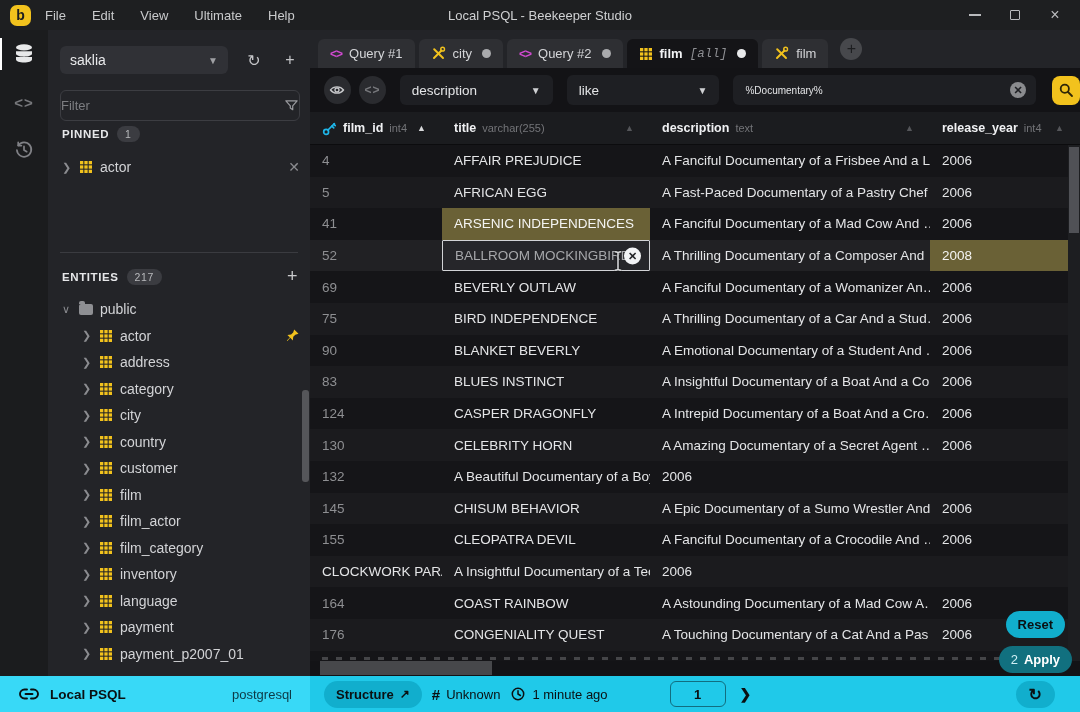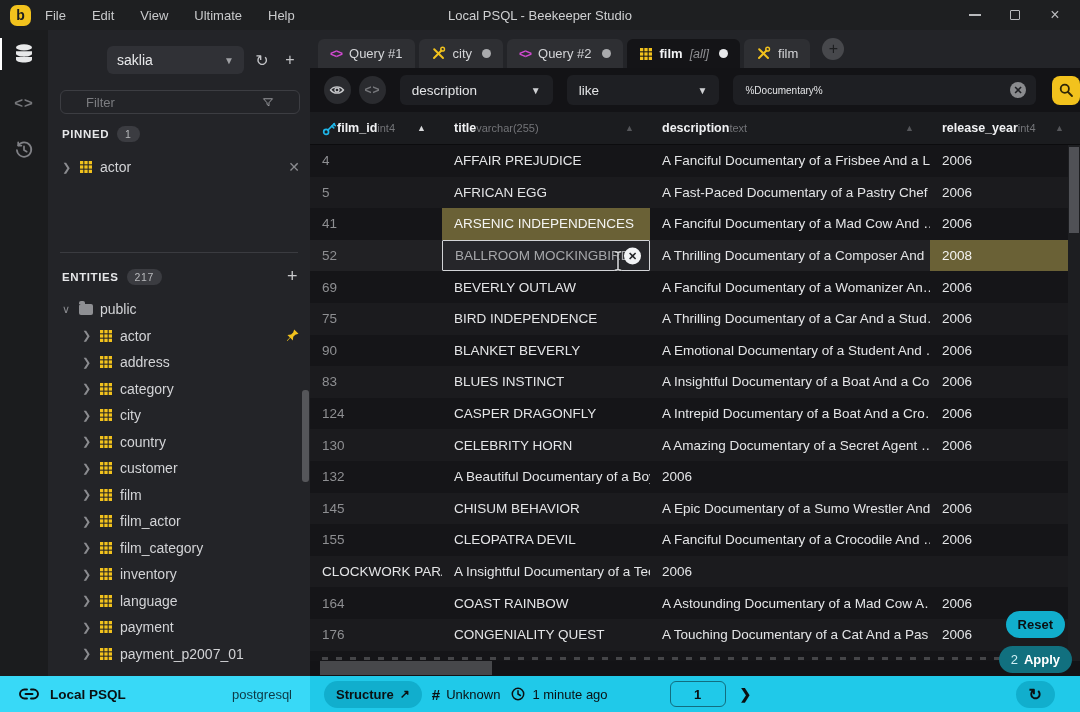--- a/index.html
+++ b/index.html
@@ -25,27 +25,27 @@
 
   
   .rail { position:absolute; left:0; top:30px; width:48px; height:646px; background:#1b1c1e; }
   .rail-item { position:relative; height:48px; display:flex; align-items:center; justify-content:center; }
   .rail-item.active::before { content:""; position:absolute; left:0; top:8px; bottom:8px; width:2px; background:#ffffff; }
   .icn-angle { color:#77787c; font-size:15px; font-weight:bold; letter-spacing:1px; }
 
   
   .sidebar { position:absolute; left:48px; top:30px; width:262px; height:646px;
              background:#232428; color:#d6d7d9; overflow:hidden; }
-  .db-row { position:absolute; left:12px; right:10px; top:16px; height:28px; display:flex; align-items:center; gap:8px;margin-left:47px; }
+  .db-row { position:absolute; left:12px; right:10px; top:16px; height:28px; display:flex; align-items:center; gap:16px; }
   .db-select { flex:1; height:28px; background:#303136; border-radius:6px; display:flex;
                align-items:center; padding:0 10px; font-size:14px; color:#e8e9eb; }
   .db-select .caret { margin-left:auto; color:#9fa0a4; font-size:10px; }
   .side-btn { color:#c3c4c7; font-size:16px; width:20px; text-align:center; }
-  .filter-row { position:absolute; left:12px; right:10px; top:60px; height:24px;
-                border:1px solid #3c3d42; border-radius:6px; display:flex; align-items:center; padding:0 25px; }
+  .filter-row { position:absolute; left:12px; right:10px; top:60px; height:31px;
+                border:1px solid #3c3d42; border-radius:6px; display:flex; align-items:center; padding:0 0; }
   .filter-row input { flex:1; background:transparent; border:0; outline:0; color:#d6d7d9; font-size:13px;
                       font-family:"Liberation Sans",sans-serif; }
   .filter-row input::placeholder { color:#7c7d81; }
   .sec-hdr { position:absolute; left:14px; right:12px; display:flex; align-items:center; gap:8px;
              font-size:11.5px; font-weight:bold; letter-spacing:.6px; color:#e6e7e9; }
   .badge { background:#3b3c41; color:#b9babd; border-radius:9px; padding:2px 8px;
            font-size:10.5px; font-weight:normal; }
   .hdr-plus { margin-left:auto; color:#c9cacd; font-size:18px; font-weight:normal; }
   .pin-item, .tree-item { display:flex; align-items:center; gap:7px; font-size:14px; color:#d2d3d6; height:26.5px; }
   .pin-item { position:absolute; left:14px; right:10px; top:124px; }
@@ -63,21 +63,21 @@
   
   .main { position:absolute; left:310px; top:30px; width:770px; height:646px; background:#131316; }
 
   
   .tabstrip { position:absolute; left:0; top:0; width:770px; height:38px; background:#232428;
               display:flex; align-items:flex-end; padding-left:8px; gap:4px; }
   .tab { height:29px; background:#2e2f33; border-radius:6px 6px 0 0; display:flex; align-items:center;
          gap:7px; padding:0 12px; font-size:13px; color:#d4d5d8; }
   .tab.active { background:#141417; color:#f2f3f5; }
   .tab-label.bold { font-weight:bold; }
-  .tab-suffix { color:#8e8f93; font-style:italic; font-size:12.5px; }
+  .tab-suffix { color:#8e8f93; font-style:italic; font-size:12.5px;font-family:Liberation Mono, monospace; }
   .tab-dot { width:9px; height:9px; border-radius:50%; background:#a9aaad; margin-left:3px; }
   .tab-dot.lit { background:#e8e9eb; }
   .icn-code { color:#d24ad2; font-weight:bold; font-size:12px; letter-spacing:-1px; }
   .newtab { width:22px; height:22px; border-radius:50%; background:#47484c; color:#1d1e20;
             display:flex; align-items:center; justify-content:center; font-size:16px;
             align-self:center; margin-left:8px; }
 
   
   .filterbar { position:absolute; left:0; top:38px; width:770px; height:44px; background:#131316;
                display:flex; align-items:center; padding-left:14px; gap:8px; }
@@ -92,21 +92,21 @@
                     font-family:"Liberation Sans",sans-serif; }
   .clear-circle { width:16px; height:16px; border-radius:50%; background:#8a8b8e; color:#1e1f23;
                   font-size:11px; font-weight:bold; display:flex; align-items:center; justify-content:center; }
   .search-btn { width:29px; height:29px; border-radius:8px; background:#f2c21d; display:flex;
                 align-items:center; justify-content:center; margin-left:8px; }
 
   
   .gridhdr { position:absolute; left:0; top:82px; width:770px; height:33px; background:#1b1c1f;
              display:grid; grid-template-columns:132px 208px 280px 1fr; align-items:center;
              border-bottom:1px solid #0c0c0e; }
-  .hcell { display:flex; align-items:center; padding-left:12px; overflow:hidden; }
+  .hcell { display:flex; align-items:center; gap:6px; padding-left:12px; overflow:hidden; }
   .hname { font-size:12.5px; font-weight:bold; color:#f0f1f3; white-space:nowrap; }
   .htype { font-size:11px; color:#737478; white-space:nowrap; }
   .sort { margin-left:auto; margin-right:16px; font-size:9px; color:#55565a; }
   .sort.on { color:#d8d9db; }
   .gridbody { position:absolute; left:0; top:115px; width:770px; height:516px; overflow:hidden; }
   .grow { display:grid; grid-template-columns:132px 208px 280px 1fr; height:31.6px; background:#151518; }
   .grow.alt { background:#1b1b1e; }
   .grow.sel { background:#212124; }
   .cell { display:flex; align-items:center; padding-left:12px; font-size:13.5px; color:#e4e5e7;
           white-space:nowrap; overflow:hidden; }

